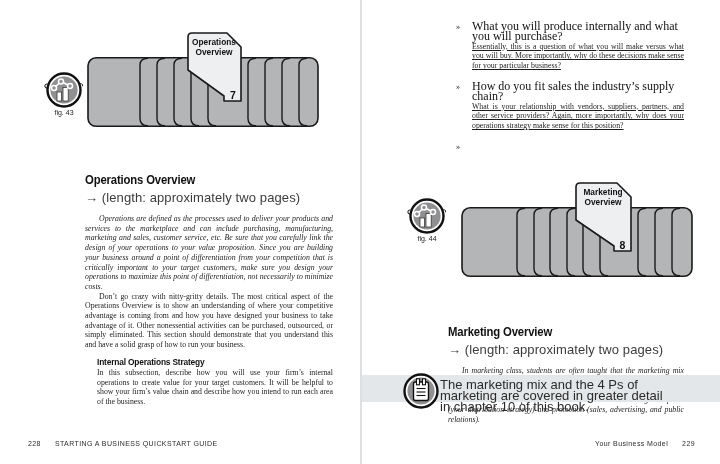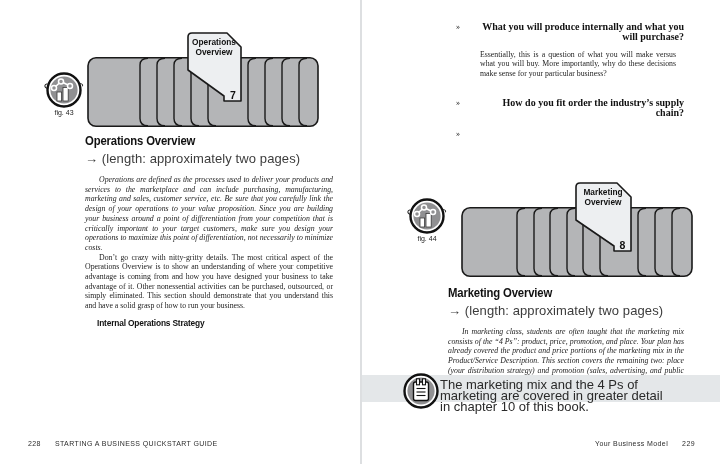--- a/index.html
+++ b/index.html
@@ -2,44 +2,44 @@
 <html><head>
 <meta charset="utf-8">
 <style>
   html,body{margin:0;padding:0;background:#fff;}
   .screen{position:relative;width:720px;height:464px;background:#ffffff;overflow:hidden;
           font-family:"Liberation Sans",sans-serif;color:#1b1b1b;}
   .gutter{position:absolute;left:360px;top:0;width:2px;height:464px;background:#dddfe1;}
 
   
   .serif{font-family:"Liberation Serif","DejaVu Serif",serif;}
-  .col{position:absolute;}
+  .col{position:absolute;margin-top:39px;}
   .col-left{left:85px;top:134px;width:248px;}
   .col-right{left:448px;top:286px;width:236px;}
 
   h2.sec{margin:0;font-size:13.5px;line-height:14px;font-weight:700;color:#111;
          letter-spacing:-0.2px;transform:scaleX(0.84);transform-origin:left center;white-space:nowrap;}
   .length-note{margin:3px 0 0 0;font-size:13px;color:#3c3c3c;letter-spacing:0.1px;}
   p.body{margin:0;font-size:7.8px;line-height:9.7px;text-align:justify;color:#1c1c1c;}
   p.body.indent{text-indent:14px;}
   p.body.first{margin-top:9px;font-style:italic;}
   .subsection{margin-left:12px;margin-top:7px;}
   h3.subhead{margin:0 0 1px 0;font-size:9.5px;line-height:10px;font-weight:700;color:#111;
              letter-spacing:-0.2px;transform:scaleX(0.88);transform-origin:left center;white-space:nowrap;}
 
   
   .bullets{position:absolute;left:456px;top:22px;width:228px;}
   .bullet{display:flex;margin-bottom:11px;}
   .bullet .marker{width:16px;flex:0 0 16px;font-size:8px;line-height:9.8px;color:#222;
                   font-family:"Liberation Serif",serif;}
   .bullet .btxt{flex:1;}
-  .bq{margin:0;font-size:10px;line-height:9.8px;font-weight:700;color:#111;
-      font-family:"Liberation Serif","DejaVu Serif",serif;text-align:right;}
-  .ba{margin:8px;font-size:7.8px;line-height:9.8px;text-align:justify;color:#1c1c1c;
+  .bq{margin:0;font-size:12px;line-height:9.8px;font-weight:400;color:#111;
       font-family:"Liberation Serif","DejaVu Serif",serif;}
+  .ba{margin:0;font-size:7.8px;line-height:9.8px;text-align:justify;color:#1c1c1c;
+      font-family:"Liberation Serif","DejaVu Serif",serif;text-decoration:underline;}
 
   
   .note-bar{position:absolute;left:362px;top:375px;width:358px;height:27px;background:#e4e7e9;}
   .note-text{position:absolute;left:78px;top:4px;width:232px;font-size:13px;line-height:11px;color:#2a2a2a;}
 
   
   .footer{position:absolute;top:440px;font-size:7px;letter-spacing:0.4px;color:#2c2c2c;display:flex;gap:14px;}
   .footer-left{left:28px;}
   .footer-right{right:25px;}
 
@@ -90,40 +90,42 @@
     <text x="149" y="73.5" text-anchor="middle" font-size="10.5" font-weight="700" fill="#111">7</text>
   </svg>
 
   <div class="col col-left">
     <h2 class="sec">Operations Overview</h2>
     <div class="length-note">→ (length: approximately two pages)</div>
     <p class="body serif indent first">Operations are defined as the processes used to deliver your products and services to the marketplace and can include purchasing, manufacturing, marketing and sales, customer service, etc. Be sure that you carefully link the design of your operations to your value proposition. Since you are building your business around a point of differentiation from your competition that is critically important to your target customers, make sure you design your operations to maximize this point of differentiation, not necessarily to minimize costs.</p>
     <p class="body serif indent">Don’t go crazy with nitty-gritty details. The most critical aspect of the Operations Overview is to show an understanding of where your competitive advantage is coming from and how you have designed your business to take advantage of it. Other nonessential activities can be purchased, outsourced, or simply eliminated. This section should demonstrate that you understand this and have a solid grasp of how to run your business.</p>
     <div class="subsection">
       <h3 class="subhead">Internal Operations Strategy</h3>
+      <p class="body serif">In this subsection, describe how you will use your firm’s internal operations to create value for your target customers. It will be helpful to show your firm’s value chain and describe how you intend to run each area of the business.</p>
     </div>
   </div>
 
   <div class="footer footer-left">
     <span>228</span>
     <span>STARTING A BUSINESS QUICKSTART GUIDE</span>
   </div>
 
   <div class="bullets">
     <div class="bullet">
       <span class="marker">»</span>
       <span class="btxt">
         <p class="bq">What you will produce internally and what you will purchase?</p>
         <p class="ba">Essentially, this is a question of what you will make versus what you will buy. More importantly, why do these decisions make sense for your particular business?</p>
       </span>
     </div>
     <div class="bullet">
       <span class="marker">»</span>
       <span class="btxt">
-        <p class="bq">How do you fit order the industry’s supply chain?</p>
+        <p class="bq">How do you fit sales the industry’s supply chain?</p>
+        <p class="ba">What is your relationship with vendors, suppliers, partners, and other service providers? Again, more importantly, why does your operations strategy make sense for this position?</p>
       </span>
     </div>
     <div class="bullet">
       <span class="marker">»</span>
       <span class="btxt">
       </span>
     </div>
   </div>
 
   <svg style="position:absolute;left:403px;top:180px;" width="48" height="64" viewBox="0 0 48 64">

